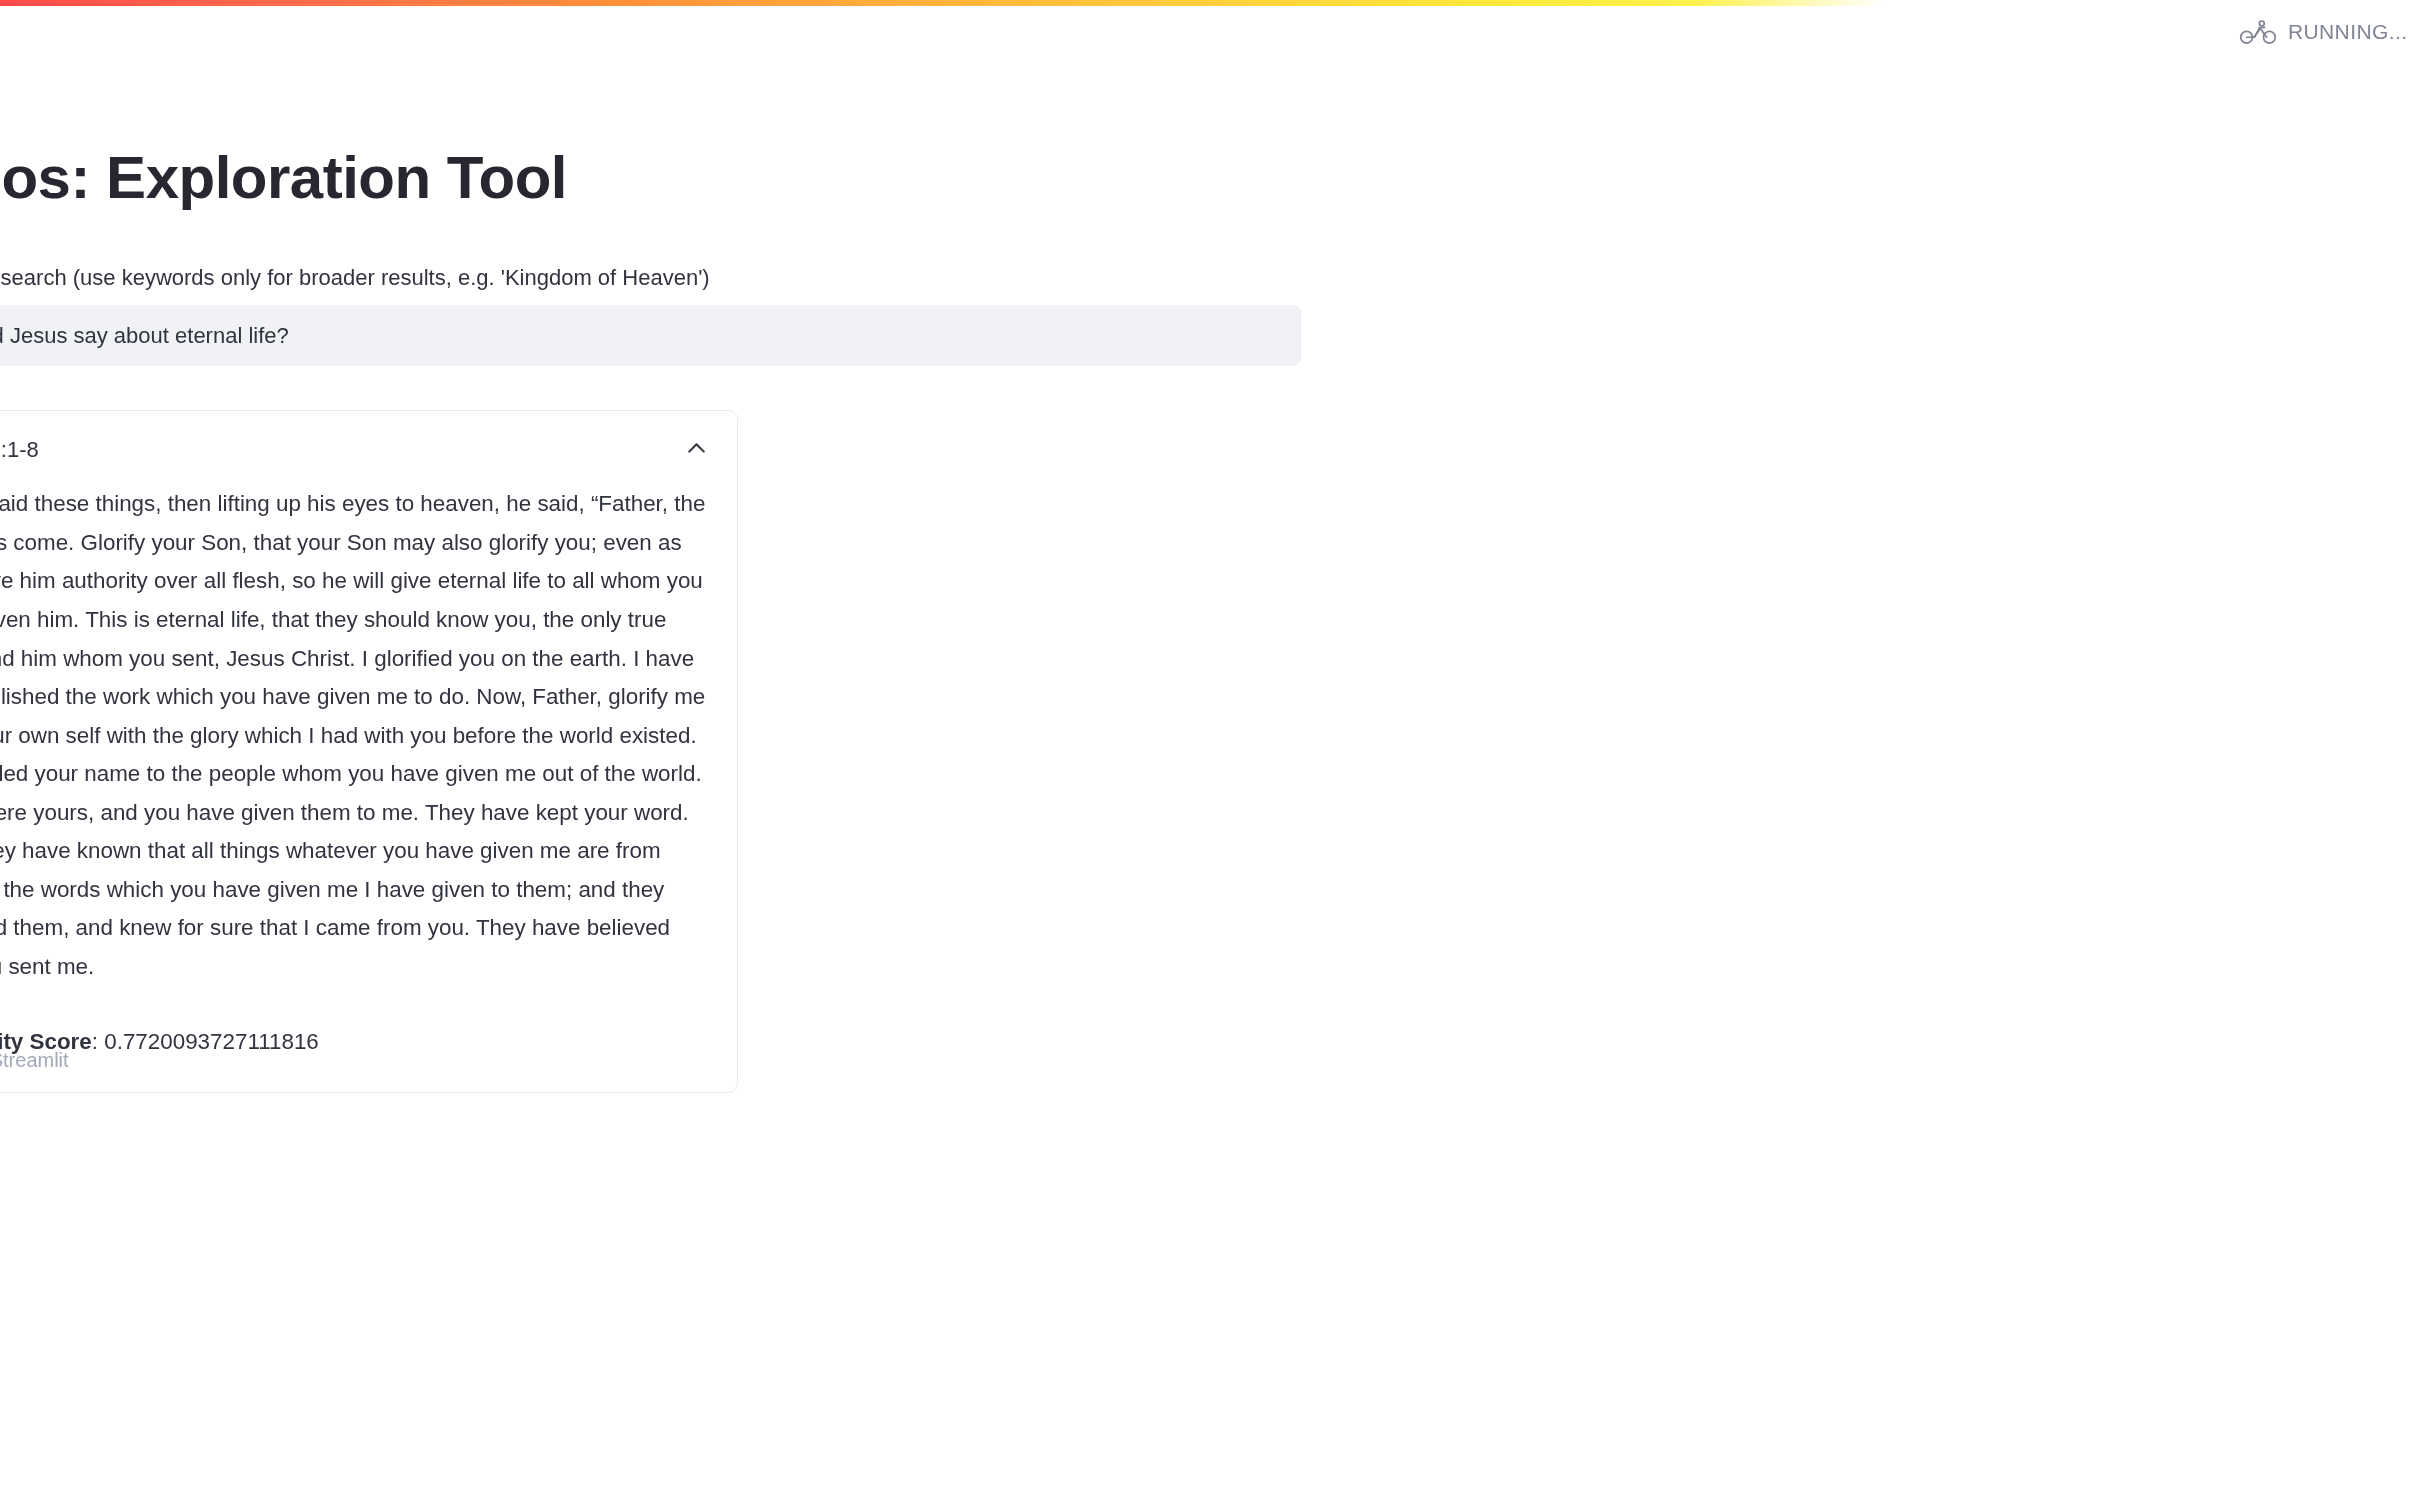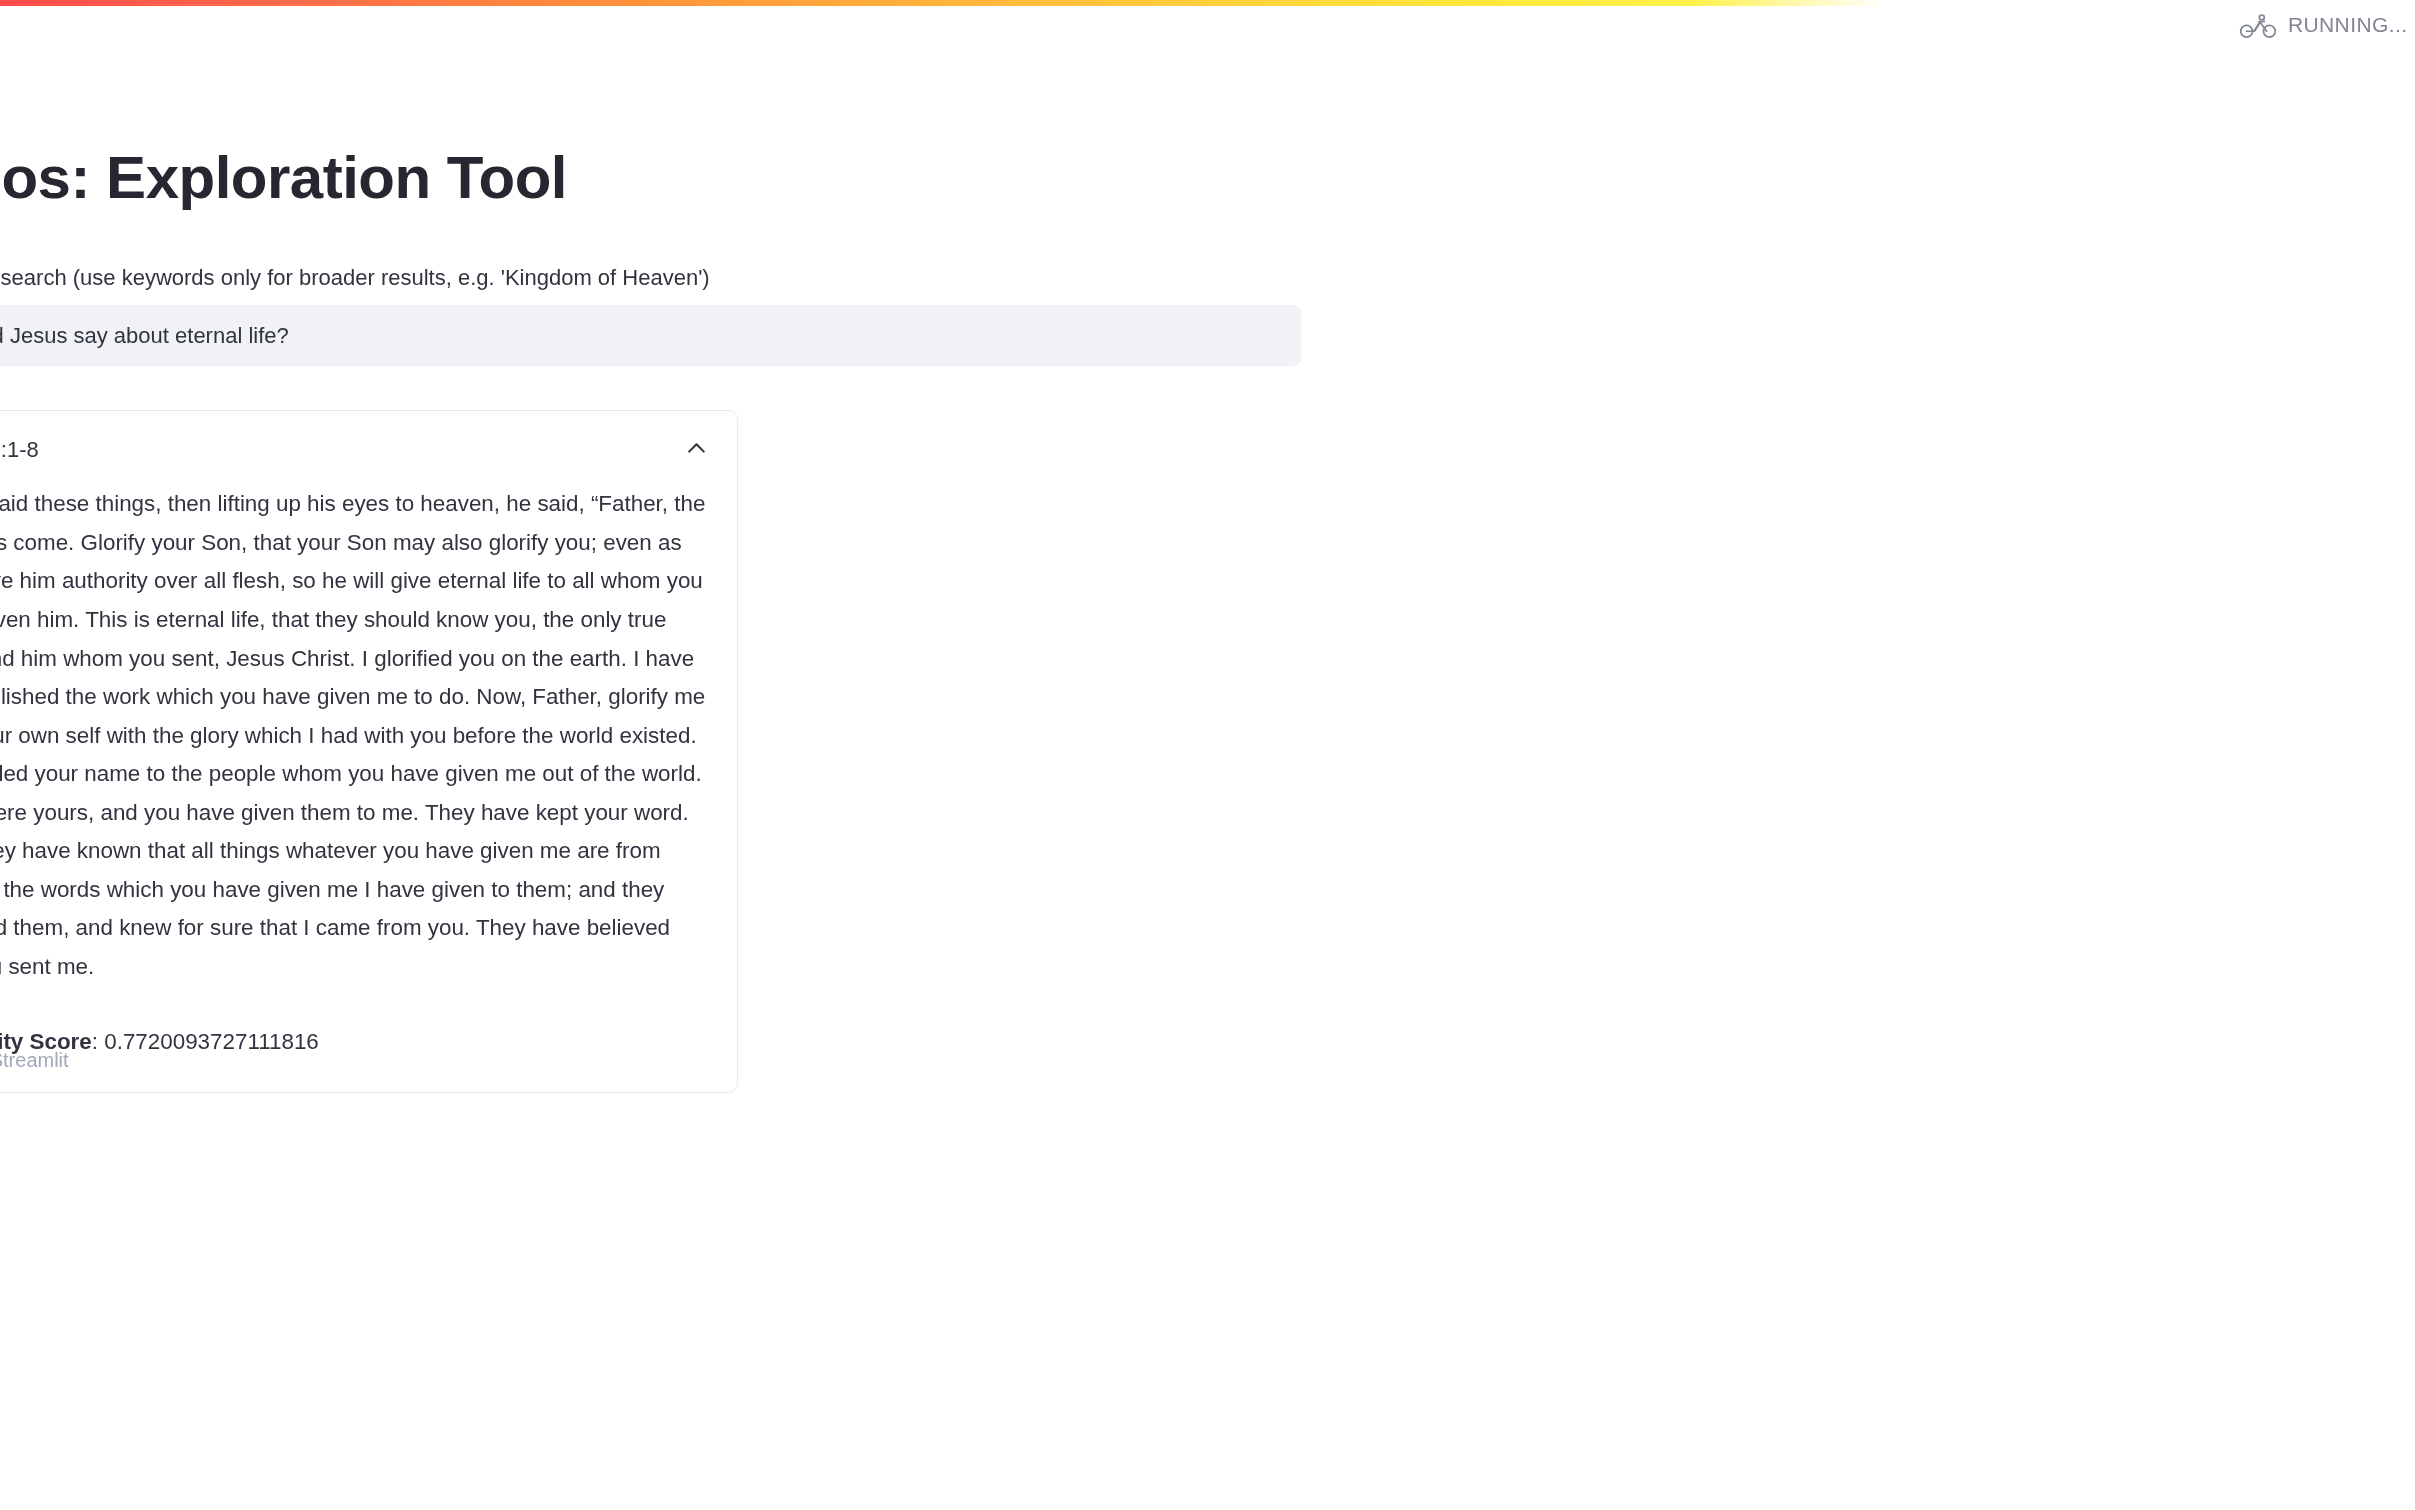--- a/index.html
+++ b/index.html
@@ -31,20 +31,21 @@
         #ffffff 78%,
         #ffffff 100%);
   }
 
   
   .status-bar {
     position: absolute;
     top: 13.3px;
     right: 0;
     display: flex;
+    align-items: center;
     gap: 11.4px;
     padding-right: 7.6px;
     height: 38px;
   }
   .status-icon {
     width: 38px;
     height: 27px;
     display: block;
   }
   .status-text {

